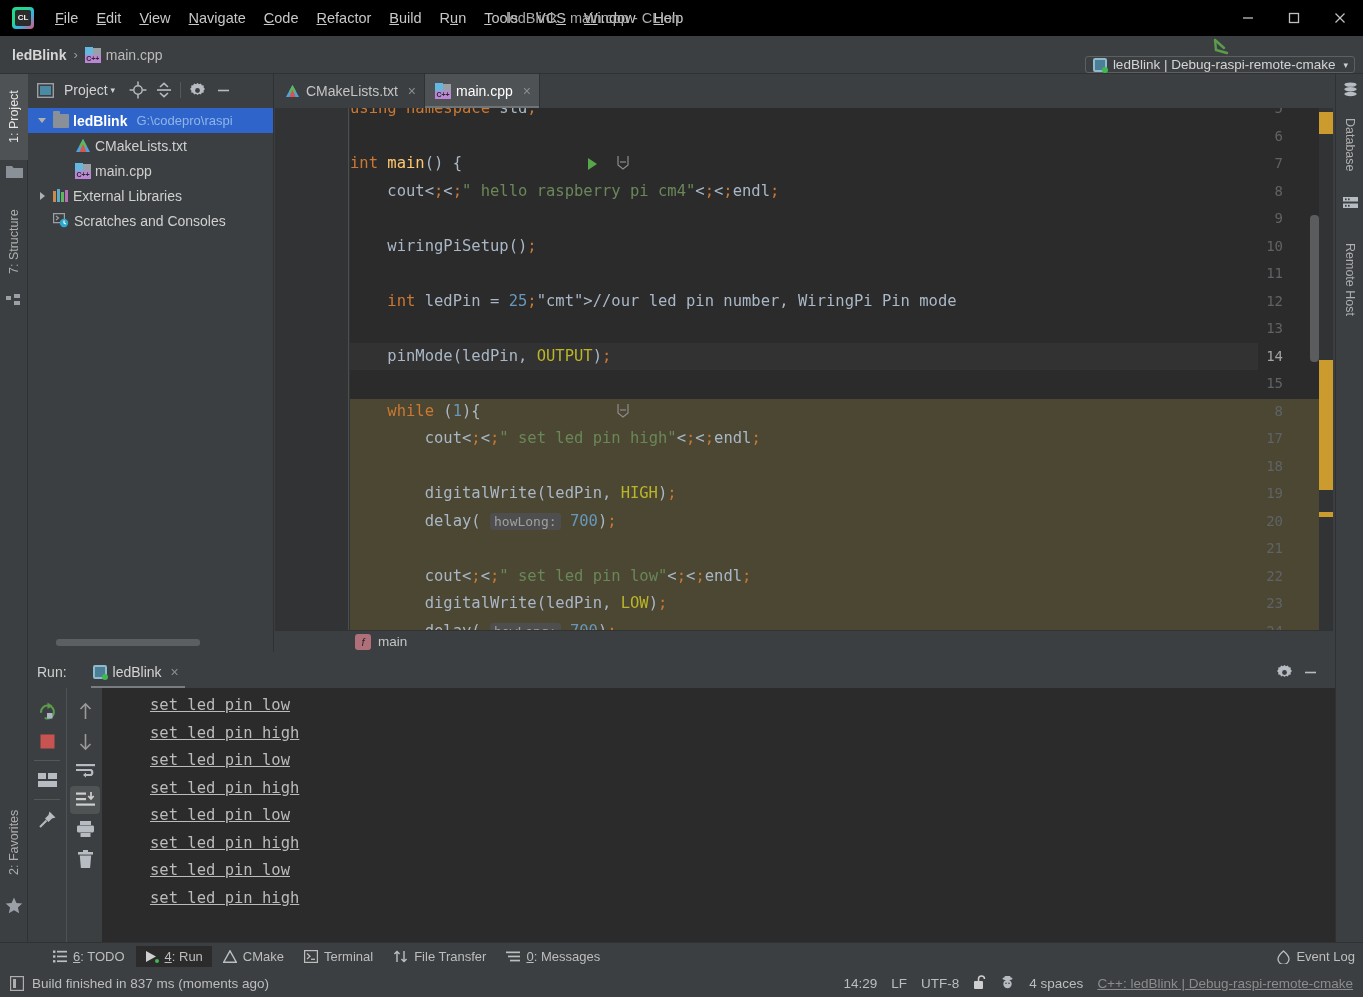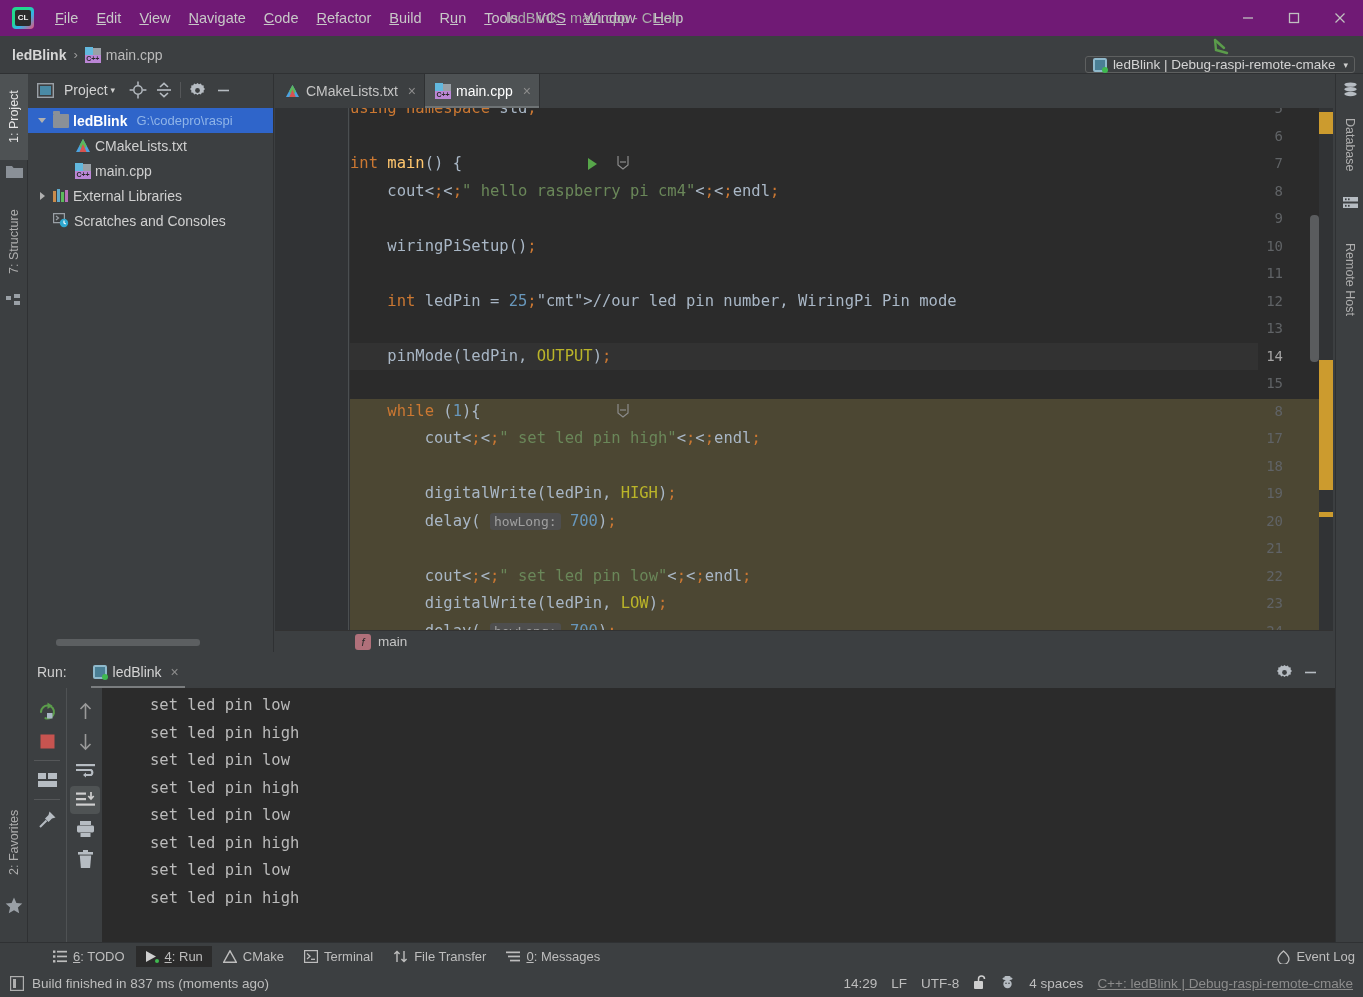--- a/index.html
+++ b/index.html
@@ -8,21 +8,21 @@
     background:#3c3f41;
     font-family:"Liberation Sans", sans-serif;
     color:#bbbbbb;
     -webkit-font-smoothing: antialiased;
   }
   #app { position:relative; width:1363px; height:997px; }
 
   
   .menubar {
     position:absolute; left:0; top:0; width:1363px; height:36px;
-    background:#701a75; display:flex; align-items:center;
+    background:#000000; display:flex; align-items:center;
   }
   .cl-logo {
     width:22px; height:22px; margin-left:12px; margin-right:12px;
     border-radius:4px; position:relative; flex:none;
     background:linear-gradient(135deg,#22d88f 0%,#22d88f 38%,#2fb5e8 60%,#e8527a 100%);
   }
   .cl-logo::after{
     content:"CL"; position:absolute; left:3px; top:3px;
     width:16px;height:16px; background:#2b2b2b; color:#f2f2f2;
     font-size:8px; line-height:16px; text-align:center; border-radius:2px;
@@ -182,21 +182,21 @@
   .runtb { position:absolute; left:0; top:0; width:38px; height:256px; }
   .runtb2 { position:absolute; left:38px; top:0; width:36px; height:256px; border-left:1px solid #4f5254;}
   .rtbtn { width:38px;height:30px;display:flex;align-items:center;justify-content:center; }
   .rtbtn.on { background:#4f5354; border-radius:4px; }
   .rt-sep { width:26px;height:1px;background:#555759;margin:4px auto; }
   .console {
     position:absolute; left:74px; top:0; width:1233px; height:256px;
     background:#2b2b2b; font-family:"DejaVu Sans Mono", monospace; font-size:15.5px;
     color:#bbbbbb; padding:4px 0 0 48px; overflow:hidden;
   }
-  .cl2 { height:27.5px; line-height:27.5px; white-space:pre; }
+  .cl2 { height:27.5px; line-height:27.5px; white-space:pre;text-decoration:underline; }
 
   
   .bbar {
     position:absolute; left:0; bottom:27px; width:1363px; height:28px;
     background:#3c3f41; display:flex; align-items:center;
     border-top:1px solid #2f3133;
   }
   .bbtn { display:flex;align-items:center; font-size:13px; color:#bdbdbd; padding:3px 9px; margin-left:2px;}
   .bbtn.sel { background:#2b2b2b; }
   .bbtn .u { text-decoration:underline; }

